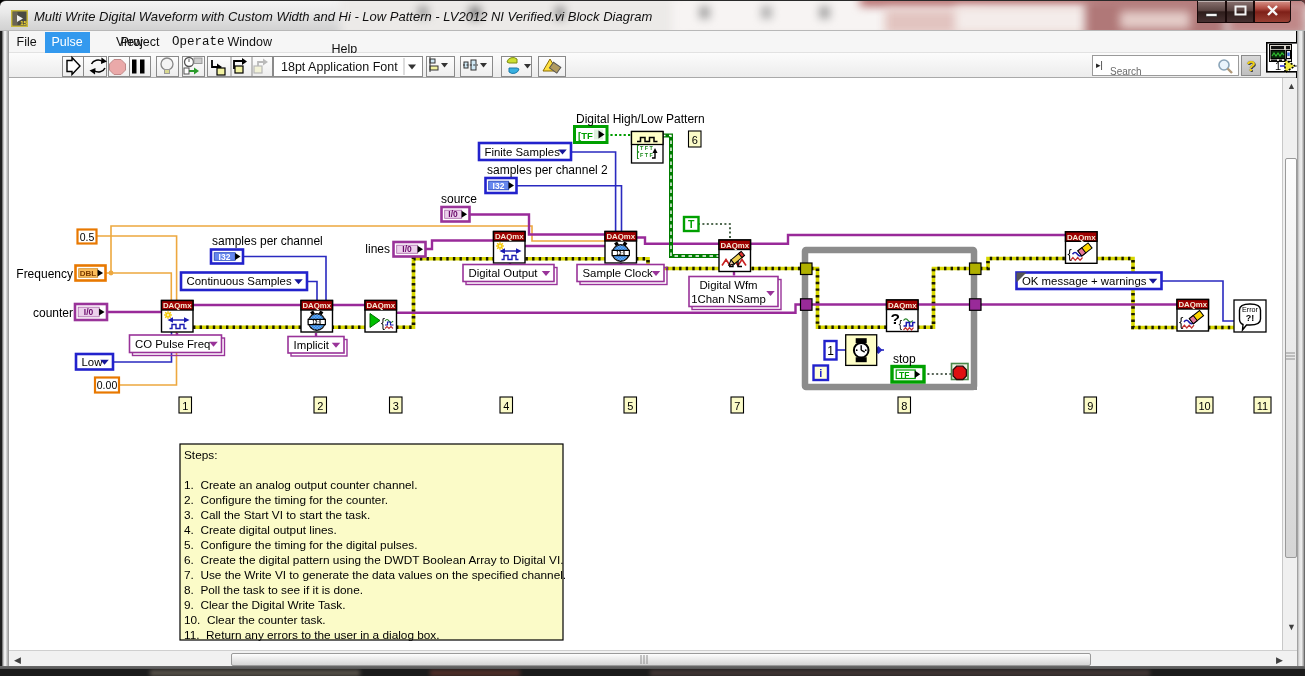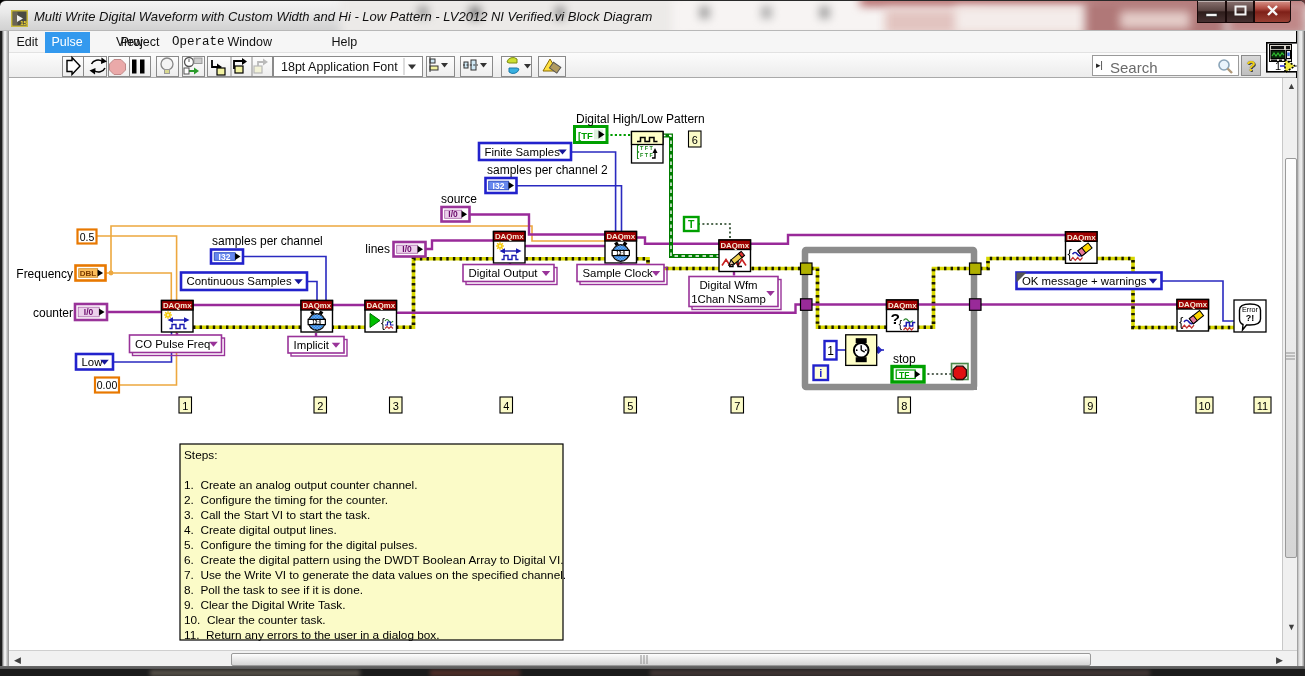--- a/index.html
+++ b/index.html
@@ -65,28 +65,28 @@
         <rect x="8.5" y="5.5" width="10" height="8" fill="none" stroke="#f4f4f4" stroke-width="2"></rect>
       </svg></div>
   <div class="winbtn" style="left:1254px;width:37px;background:linear-gradient(180deg,#d8948a 0%,#b04c42 35%,#7e2018 52%,#9a4034 100%);border-radius:0 0 4px 0;">
      <svg width="36" height="21">
         <path d="M13,5 L22,14 M22,5 L13,14" stroke="#f6f6f6" stroke-width="2.4"></path>
       </svg></div>
 </div>
 
 <div id="client" class="abs"></div>
 <div id="menubar" class="abs">
-  <div class="menu" style="left:0.5px;">Edit</div>
+  <div class="menu" style="left:0.5px;">File</div>
   <div class="menu" style="left:35.5px;background:#3399ee;color:#fff;">Pulse</div>
   <div class="menu" style="left:68px;margin-left:32px;">View</div>
   <div class="menu" style="left:104.5px;">Project</div>
   <div class="menu" style="left:156px;font-family:Liberation Mono, monospace;">Operate</div>
   <div class="menu" style="left:211.5px;">Window</div>
   <div class="menu" style="left:254.5px;margin-top:41px;">Window</div>
-  <div class="menu" style="left:315.5px;">Help</div>
+  <div class="menu" style="left:315.5px;margin-top:7px;">Help</div>
 </div>
 
 <div id="toolbar" class="abs">
   <div class="tbb" style="left:52.5px;width:45px;"></div>
   <div class="tbb" style="left:99px;width:43px;"></div>
   <div class="tbb" style="left:147px;width:22.5px;"></div>
   <div class="tbb" style="left:173px;width:22.5px;"></div>
   <div class="tbb" style="left:198px;width:66px;"></div>
   <div class="tbb" style="left:263.5px;width:150px;background:#fff;"></div>
   <div class="tbb" style="left:416.5px;width:29px;"></div>
@@ -170,21 +170,21 @@
     </g>
 
     <g transform="translate(480,2)">
       <polygon points="2,14 9,2 16,14" fill="#ffe040" stroke="#886a00"></polygon>
       <rect x="10" y="7" width="9" height="7" fill="#b09a60" stroke="#555" transform="rotate(35 14 10)"></rect>
     </g>
   </svg>
 
   <div class="abs" style="left:1083px;top:2px;width:147px;height:21px;background:#fff;border:1px solid #9a9a9a;">
     <span style="position:absolute;left:3px;top:4px;font-size:9px;color:#222;">▸|</span>
-    <span style="position:absolute;left:17px;top:3px;font-size:15px;color:#6a6a6a;">Search</span>
+    <span style="position:absolute;left:17px;top:10px;font-size:10px;color:#6a6a6a;">Search</span>
     <svg style="position:absolute;right:4px;top:2px;" width="17" height="17">
       <circle cx="7" cy="7" r="5" fill="#eaf4fc" stroke="#8aa4b8" stroke-width="1.6"></circle>
       <line x1="10.5" y1="10.5" x2="15" y2="15" stroke="#b09878" stroke-width="2.4"></line>
     </svg>
   </div>
   <div class="abs" style="left:1232px;top:2px;width:20px;height:21px;background:linear-gradient(180deg,#d8d8d8,#bfbfbf);border:1px solid #8a8a8a;
        color:#f0d010;font-weight:bold;font-size:15px;text-align:center;line-height:20px;text-shadow:0 0 1px #555, 1px 1px 0 #444;">?</div>
   <svg class="abs" style="left:1257px;top:-11px;" width="33" height="31" viewBox="0 0 33 31">
     <rect x="0.8" y="0.8" width="31" height="29" fill="#fff" stroke="#000" stroke-width="1.6"></rect>
     <rect x="3.5" y="2.5" width="22" height="17" fill="#d8d4cc" stroke="#000"></rect>

